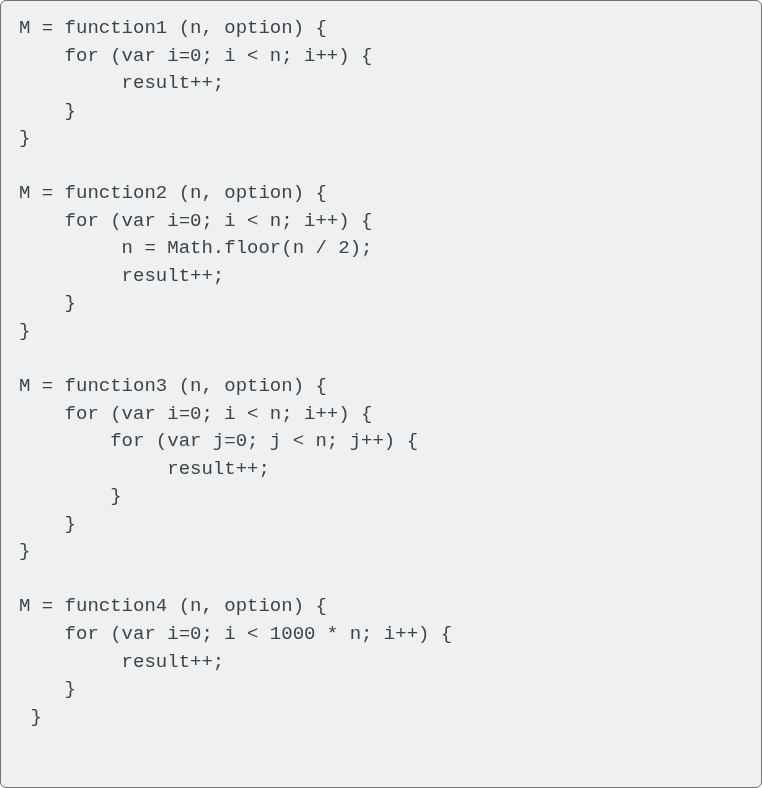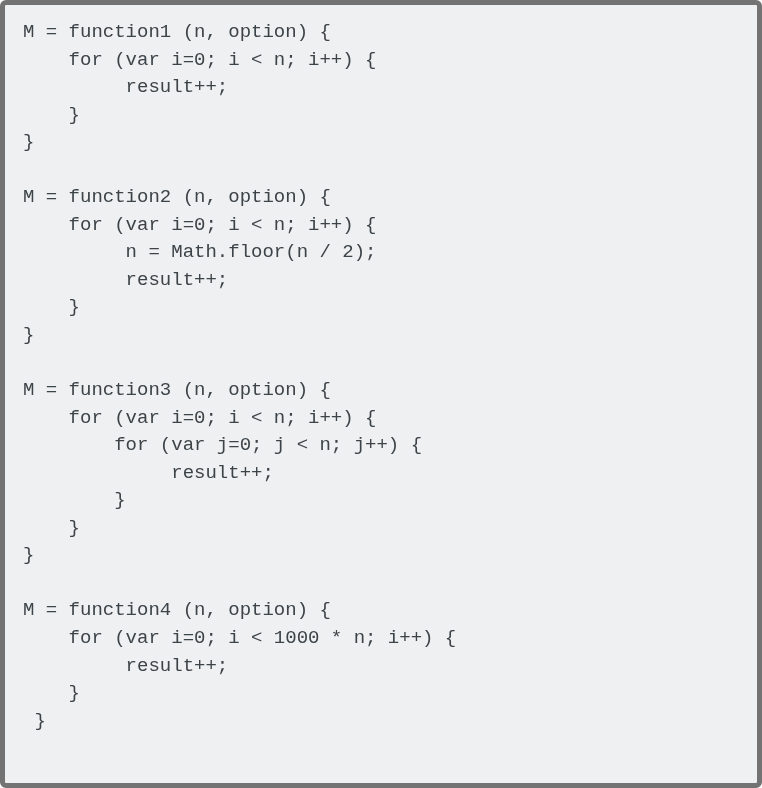--- a/index.html
+++ b/index.html
@@ -8,21 +8,21 @@
       box-sizing: border-box;
     }
     body {
       background: #ffffff;
       padding: 0;
       width: 762px;
       height: 788px;
     }
     .code-block {
       background: #eff0f1;
-      border: 5px solid #737373;
+      border: 1px solid #737373;
       border-radius: 6px;
       padding: 14px 18px;
       font-family: "SFMono-Regular", Consolas, "Liberation Mono", Menlo, Courier, monospace;
       font-size: 19px;
       line-height: 1.45;
       color: #3d4449;
       white-space: pre;
       overflow: hidden;
       width: 762px;
       height: 788px;

